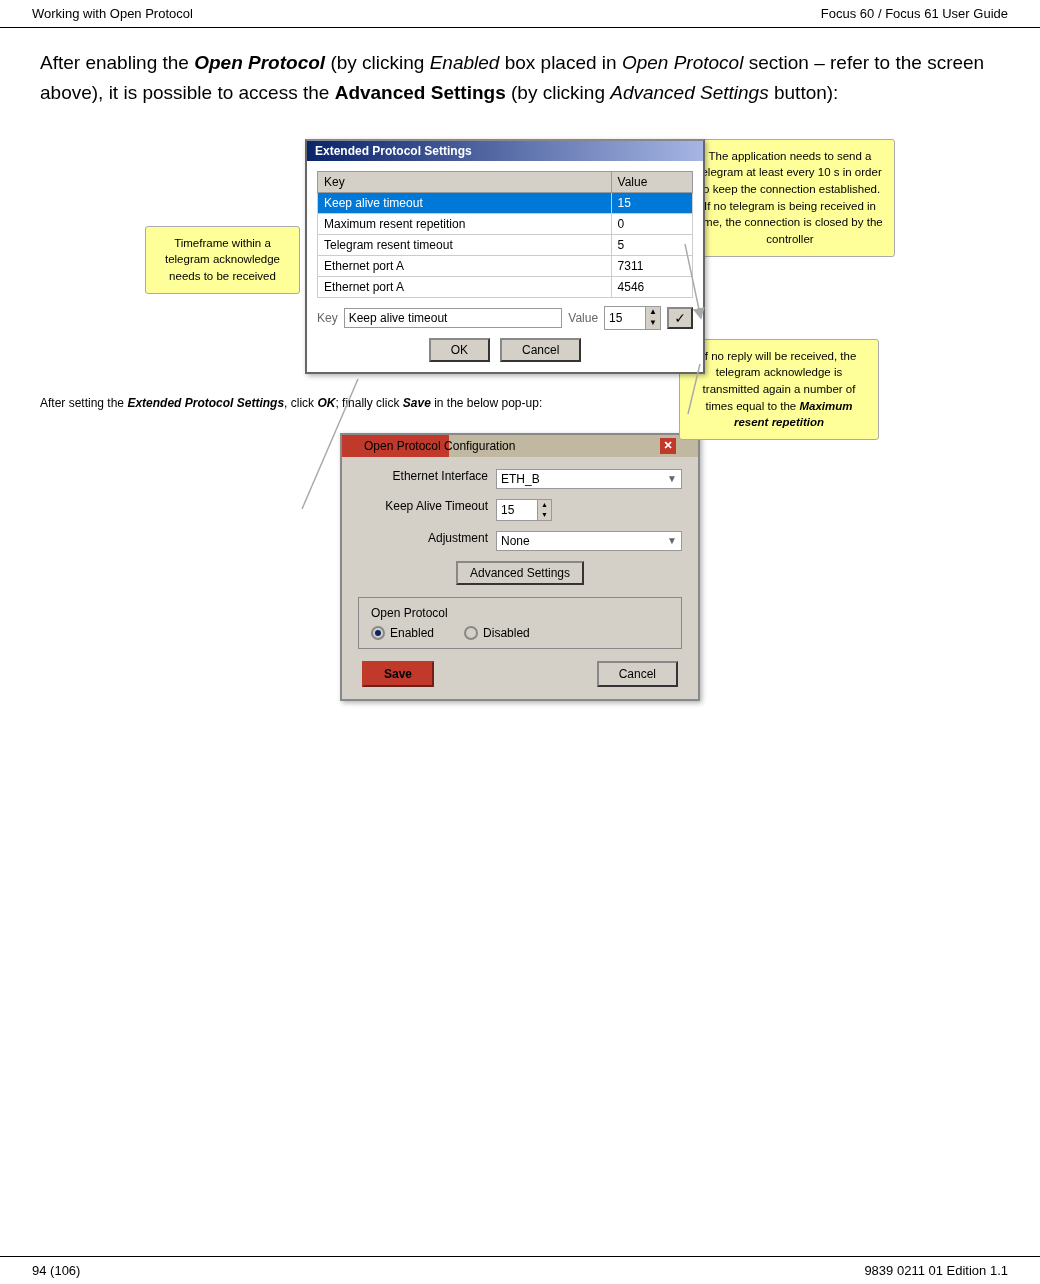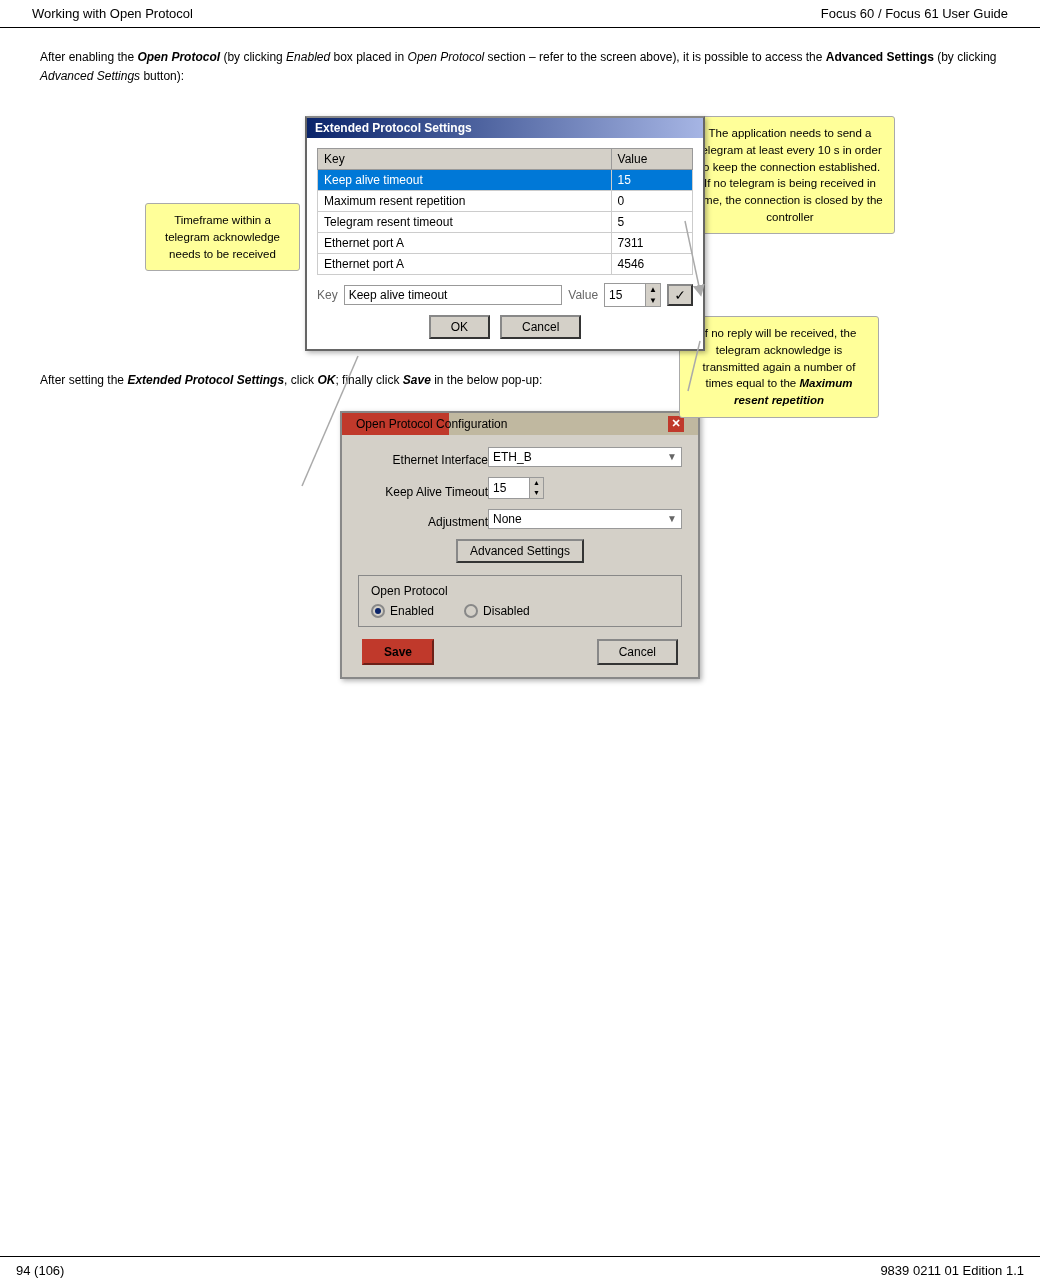--- a/index.html
+++ b/index.html
@@ -20,35 +20,35 @@
       align-items: center;
       padding: 6px 32px;
       border-bottom: 1px solid #000;
     }
 
     
     .footer {
       display: flex;
       justify-content: space-between;
       align-items: center;
-      padding: 6px 16px;
+      padding: 6px 32px;
       border-top: 1px solid #000;
       position: absolute;
       bottom: 0;
       left: 0;
       right: 0;
     }
 
     
     .main-content {
       padding: 20px 40px 60px 40px;
     }
 
     .intro-text {
-      font-size: 12px;
+      font-size: 19px;
       line-height: 1.6;
       margin-bottom: 20px;
     }
 
     
     .dialog-box {
       background: #d4d0c8;
       border: 2px solid #666;
       border-top: 2px solid #888;
       padding: 0;
@@ -210,21 +210,21 @@
       border: 2px solid #888;
       width: 360px;
       box-shadow: 2px 2px 5px rgba(0,0,0,0.3);
     }
 
     .opc-title-bar {
       background: linear-gradient(to right, #c0392b, #c0392b 30%, #c0b8a0 30%);
       display: flex;
       align-items: center;
       justify-content: space-between;
-      padding: 3px 14px;
+      padding: 3px 22px;
       font-size: 12px;
     }
 
     .opc-title-text {
       color: #000;
       font-size: 12px;
     }
 
     .opc-close-btn {
       background: #c0392b;
@@ -240,23 +240,23 @@
       font-weight: bold;
     }
 
     .opc-content {
       padding: 12px 16px;
       background: #d4d0c8;
     }
 
     .opc-row {
       display: flex;
-      align-items: flex-end;
+      align-items: flex-start;
       margin-bottom: 10px;
-      gap: 0;
+      gap: 8px;
     }
 
     .opc-label {
       font-size: 12px;
       width: 130px;
       text-align: right;
       flex-shrink: 0;
     }
 
     .opc-dropdown {

